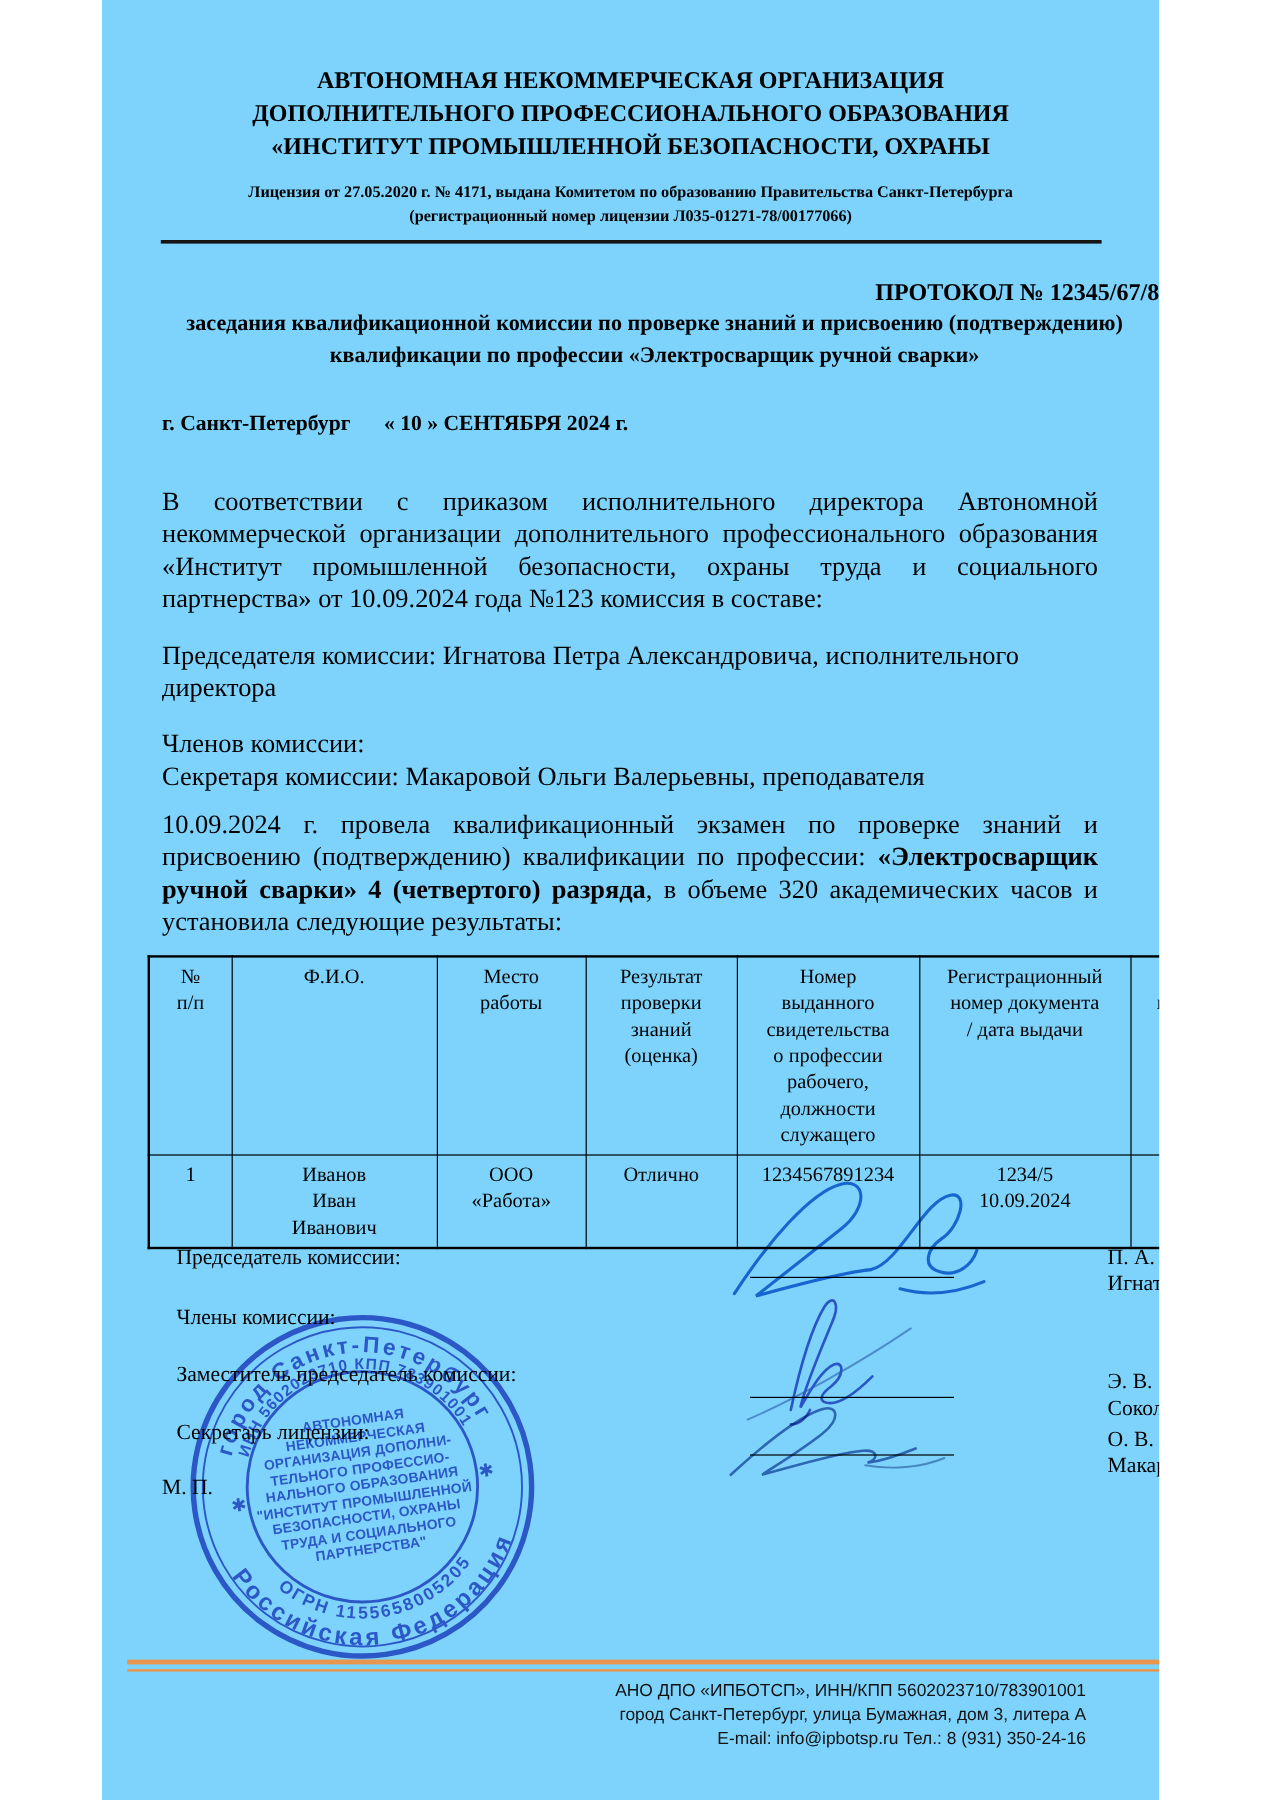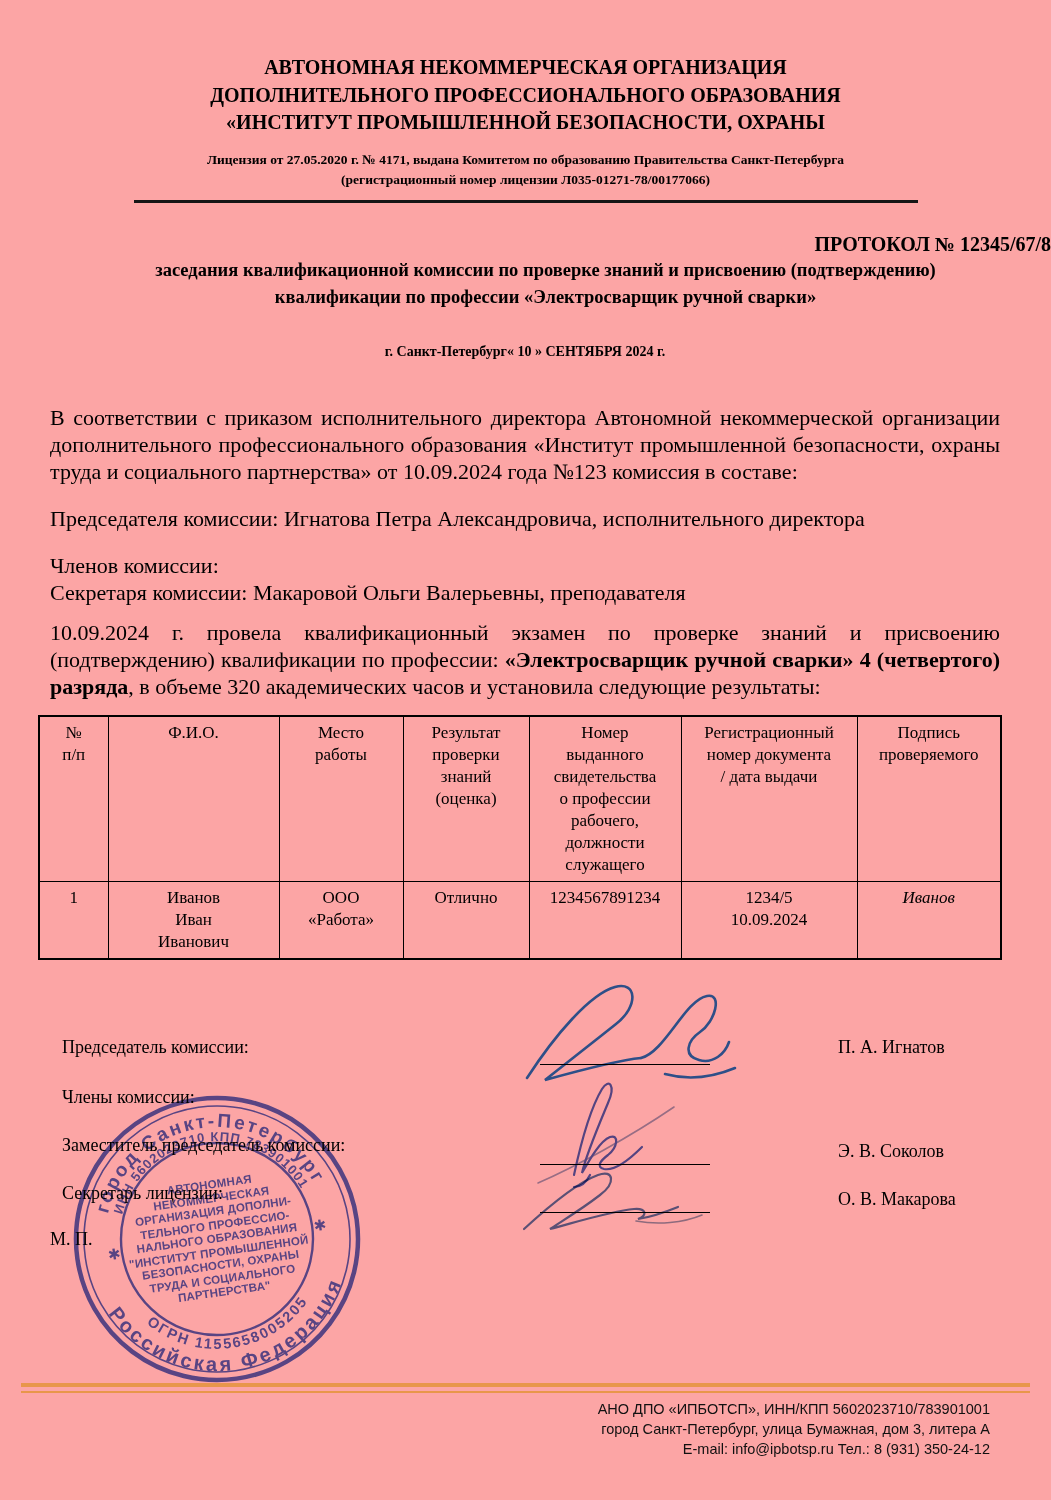--- a/index.html
+++ b/index.html
@@ -1,30 +1,30 @@
 <!DOCTYPE html>
 <html><head>
 <meta charset="utf-8">
 <style>
   html,body{margin:0;padding:0;background:#fff;}
-  .page{position:relative;width:1051px;height:1500px;background:#fca5a5;overflow:hidden;
+  .page{position:relative;width:881px;height:1500px;background:#7dd3fc;overflow:hidden;
         font-family:"Liberation Serif",serif;color:#000;margin:0 auto;}
   .pre{white-space:pre-line;}
 
   
   .doc-header{padding-top:54px;text-align:center;}
   .org-line{font-weight:bold;font-size:20px;line-height:27.5px;}
   .license{margin-top:13px;font-weight:bold;font-size:13.5px;line-height:20px;}
   .rule{width:784px;margin:10px auto 0 auto;border-top:3px solid #151515;}
 
   
   .protocol-title{margin-top:28px;text-align:right;font-weight:bold;font-size:20px;line-height:26px;}
   .subtitle{text-align:center;font-weight:bold;font-size:18.5px;line-height:27px;margin-left:40px;}
-  .city-row{display:flex;justify-content:center;margin:29px 51px 0 50px;
-            font-weight:bold;font-size:14px;line-height:24px;}
+  .city-row{display:flex;justify-content:flex-start;margin:29px 51px 0 50px;
+            font-weight:bold;font-size:18px;line-height:24px;gap:28px;}
 
   
   .content{margin:0 51px 0 50px;font-size:22px;line-height:27px;}
   .para-intro{margin-top:40px;text-align:justify;}
   .line-chairman{margin-top:20px;}
   .line-members{margin-top:20px;}
   .para-exam{margin-top:13px;text-align:justify;}
 
   
   .res-table{margin:15px 0 0 38px;border-collapse:collapse;width:962px;
@@ -217,16 +217,16 @@
 БЕЗОПАСНОСТИ, ОХРАНЫ
 ТРУДА И СОЦИАЛЬНОГО
 ПАРТНЕРСТВА"</div>
   </div>
 
   <div class="accent-thick"></div>
   <div class="accent-thin"></div>
   <div class="footer-text">
     <div>АНО ДПО «ИПБОТСП», ИНН/КПП 5602023710/783901001</div>
     <div>город Санкт-Петербург, улица Бумажная, дом 3, литера А</div>
-    <div>E-mail: info@ipbotsp.ru Тел.: 8 (931) 350-24-12</div>
+    <div>E-mail: info@ipbotsp.ru Тел.: 8 (931) 350-24-16</div>
   </div>
 
 </div>
 
 </body></html>

